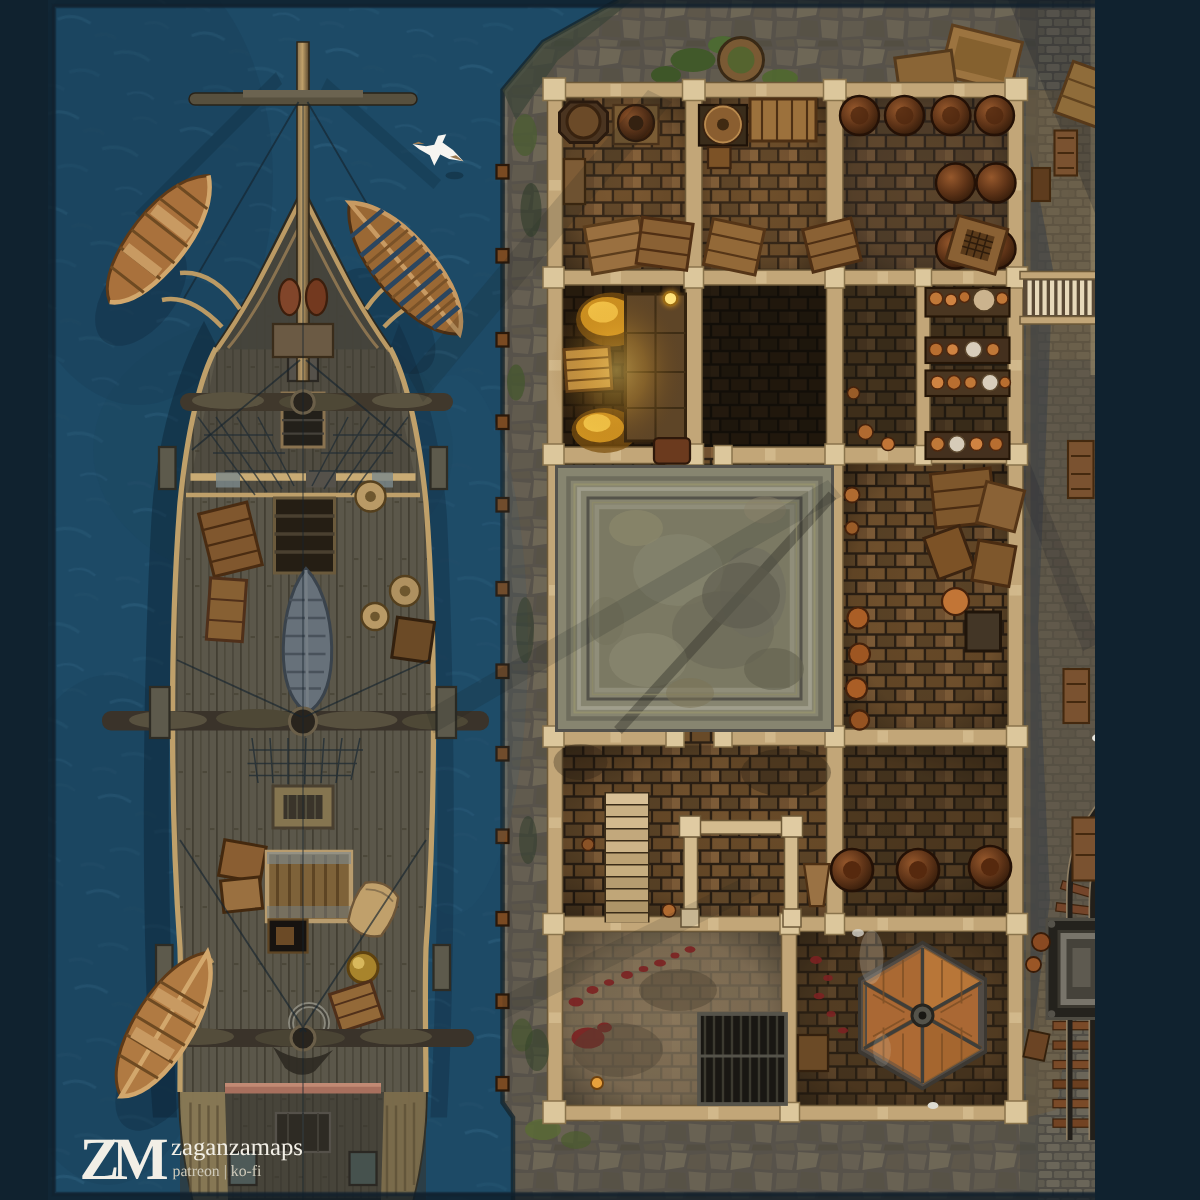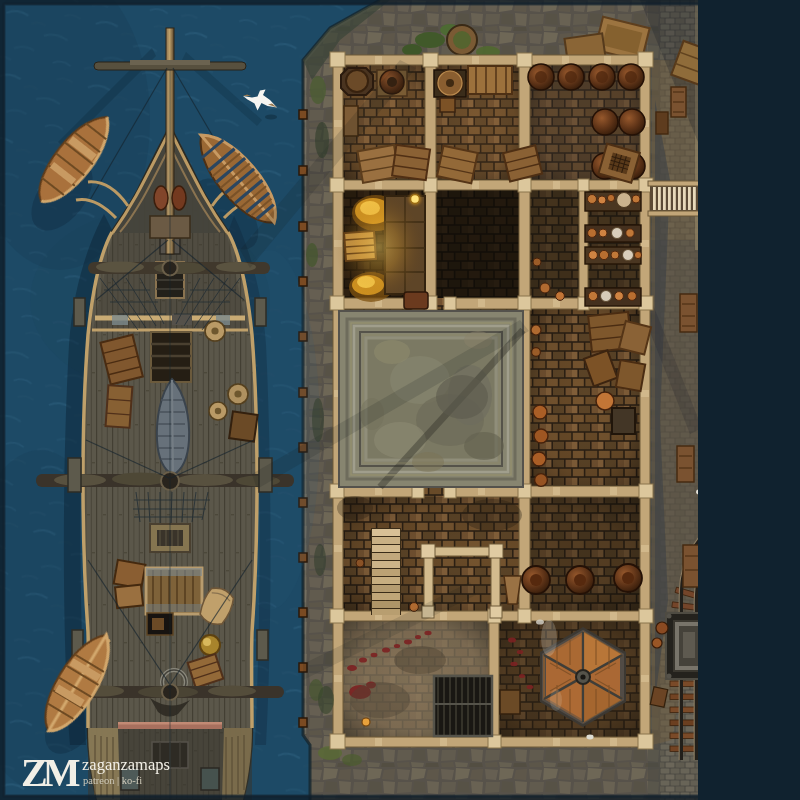--- a/index.html
+++ b/index.html
@@ -1,16 +1,16 @@
 <!DOCTYPE html>
 <html><head>
 <meta charset="utf-8">
 <style>
   html,body{margin:0;padding:0;background:#10222f;}
-  #map{width:698px;height:800px;position:relative;overflow:hidden;}
+  #map{width:698px;height:800px;position:relative;overflow:hidden;margin-left:32px;}
   svg{display:block;}
 </style>
 </head>
 <body>
 <div id="map">
 <svg width="800" height="800" viewBox="0 0 800 800">
 <defs>
   <pattern id="patWater" width="90" height="64" patternUnits="userSpaceOnUse" patternTransform="rotate(7)">
     <rect width="90" height="64" fill="#1d4a66"></rect>
     <path d="M8 12 q10 -6 22 0" stroke="#35688a" stroke-width="2" fill="none" opacity=".38"></path>

